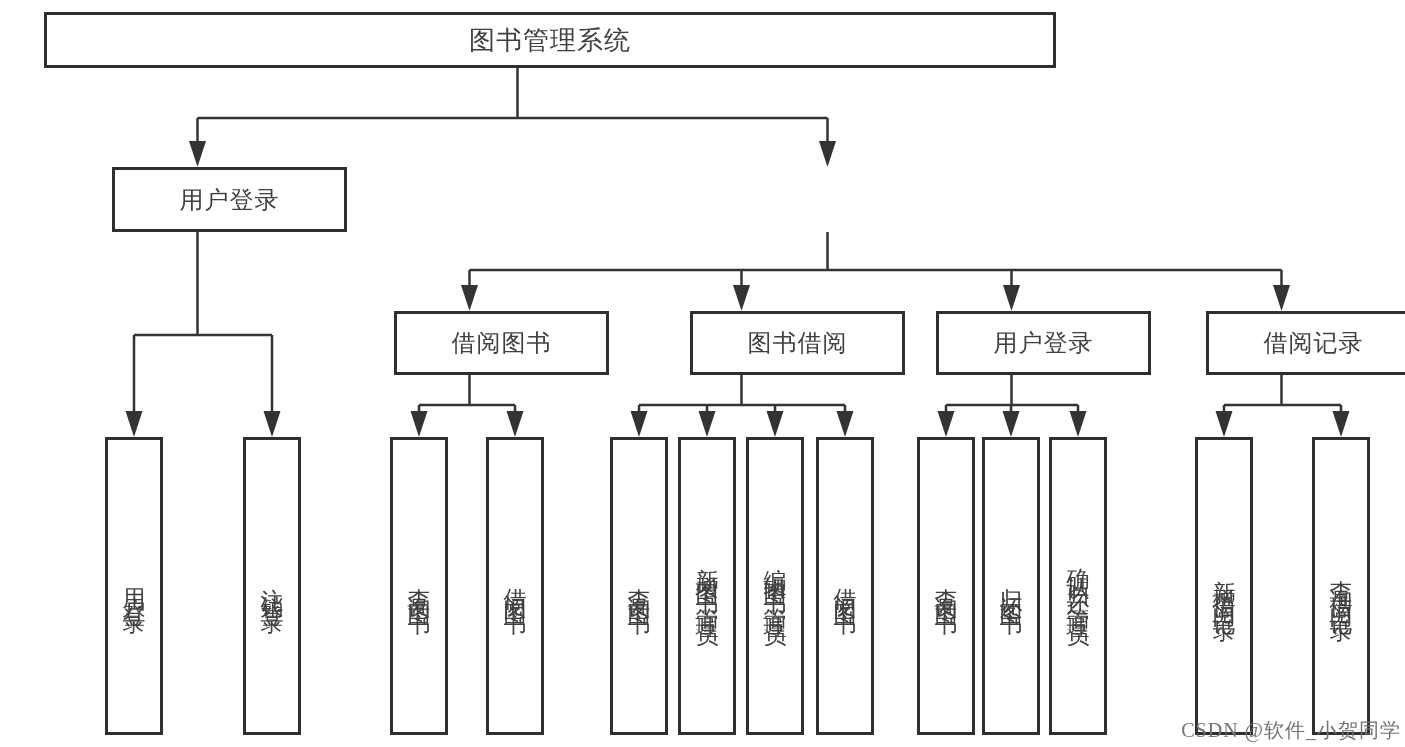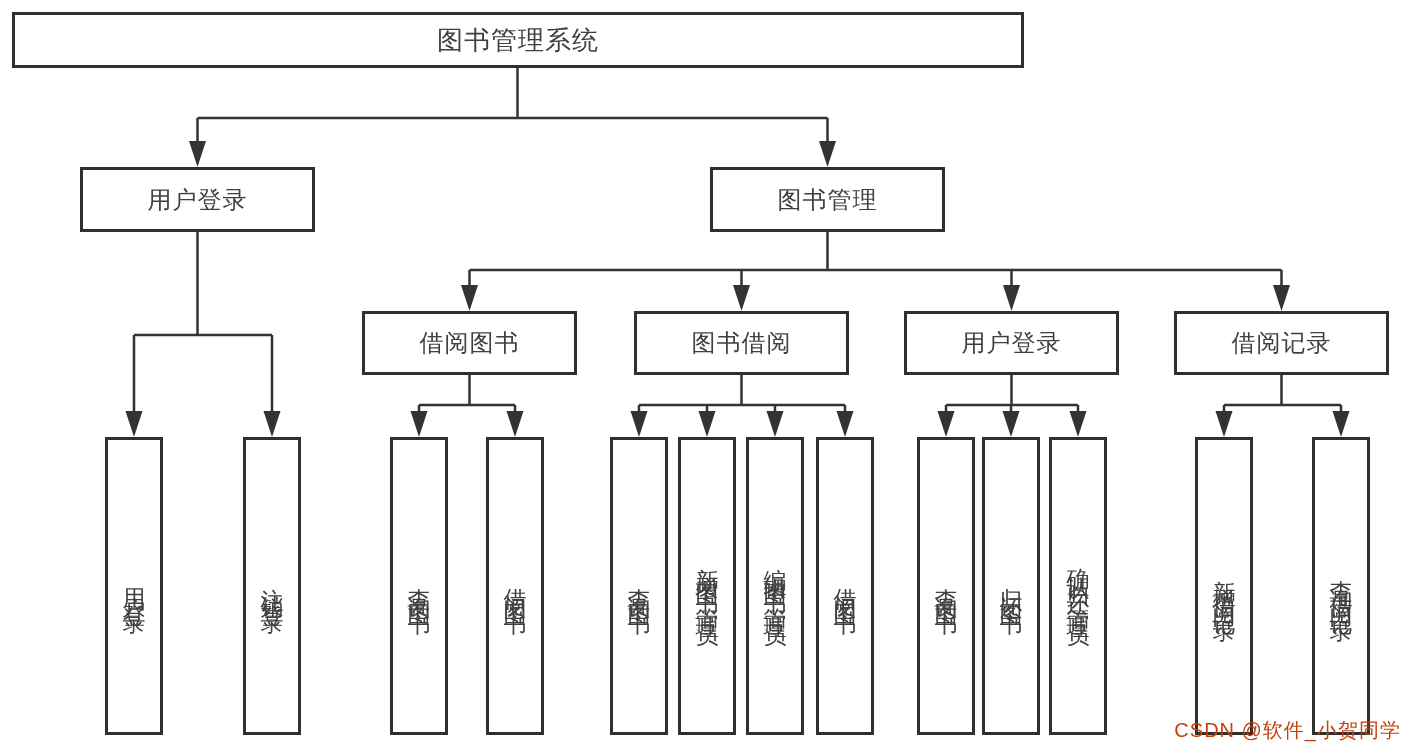--- a/index.html
+++ b/index.html
@@ -14,37 +14,38 @@
   .hbox, .vbox {
     position: absolute;
     box-sizing: border-box;
     border: 3px solid #2f2f2f;
     background: #ffffff;
     display: flex;
     align-items: center;
     justify-content: center;
     color: #404040;
   }
-  .hbox { font-size: 24px; letter-spacing: 1px; }
+  .hbox { font-size: 24px; letter-spacing: 1px; margin-left: 32px; }
   .hbox.root { font-size: 26px; }
   .vbox .vtext {
     writing-mode: vertical-rl;
     text-orientation: mixed;
     font-size: 23px;
     letter-spacing: 8px;
     line-height: 1;
     white-space: nowrap;
   }
   .watermark {
     position: absolute;
     top: 717px; right: 4px;
     font-size: 20px;
-    color: #c2410c;
+    color: #737373;
     letter-spacing: 1px;
     z-index: 5;
+    font-family: Liberation Serif, serif;
   }
 </style>
 </head>
 <body>
 
 <div class="stage">
 
   <svg class="wires" width="1405" height="747" viewBox="0 0 1405 747">
     <g stroke="#333333" stroke-width="2.5" fill="none">
       <path d="M517.5 68 V118 M197.5 118 H827.5 M197.5 118 V145 M827.5 118 V145"></path>
@@ -78,28 +79,25 @@
     </g>
   </svg>
 
   <div class="hbox root" style="left:12px; top:12px; width:1012px; height:56px;">
     <span>图书管理系统</span>
   </div>
 
   <div class="hbox" style="left:80px; top:167px; width:235px; height:65px;">
     <span>用户登录</span>
   </div>
-  <div class="hbox" style="left:710px; top:167px; width:235px; height:65px;">
-    <span>图书管理</span>
-  </div>
 
   <div class="hbox" style="left:362px; top:311px; width:215px; height:64px;">
     <span>借阅图书</span>
   </div>
-  <div class="hbox" style="left:634px; top:311px; width:215px; height:64px;">
+  <div class="hbox" style="left:658px; top:311px; width:215px; height:64px;">
     <span>图书借阅</span>
   </div>
   <div class="hbox" style="left:904px; top:311px; width:215px; height:64px;">
     <span>用户登录</span>
   </div>
   <div class="hbox" style="left:1174px; top:311px; width:215px; height:64px;">
     <span>借阅记录</span>
   </div>
 
   <div class="vbox" style="left:105px; top:437px; width:58px; height:298px;">

